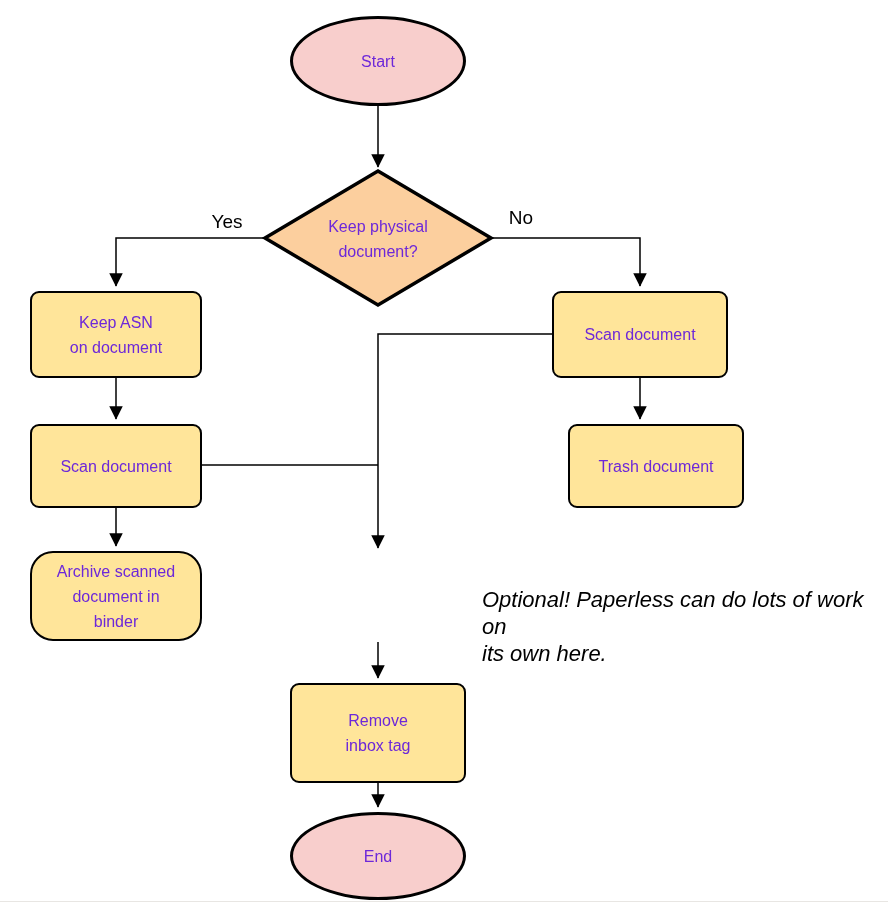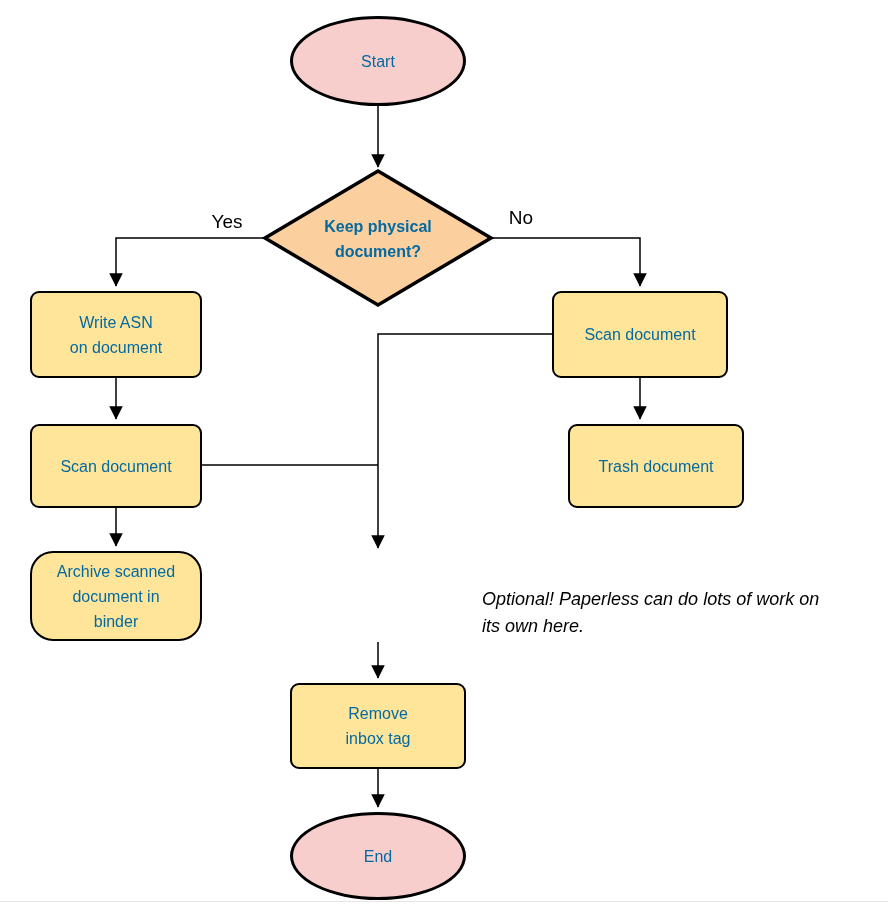--- a/index.html
+++ b/index.html
@@ -26,21 +26,21 @@
     stroke-width: 1.5;
   }
   .node {
     position: absolute;
     display: flex;
     align-items: center;
     justify-content: center;
     text-align: center;
     font-size: 16px;
     line-height: 25px;
-    color: #0369a1;
+    color: #6d28d9;
     white-space: pre-line;
     box-sizing: border-box;
   }
   .process {
     background: var(--process-fill, #ffe59a);
     border: 2.5px solid var(--stroke, #000);
     border-radius: 9px;
   }
   .terminal {
     background: var(--terminal-fill, #f8cecc);
@@ -50,33 +50,32 @@
   .decision-shape {
     fill: var(--decision-fill, #fccf9e);
     stroke: var(--stroke, #000);
     stroke-width: 3.5;
     stroke-linejoin: miter;
   }
   .decision-label {
     position: absolute;
     background: transparent;
     border: none;
-    font-weight: bold;
   }
   .edge-label {
     position: absolute;
     font-size: 19px;
     color: #000;
     background: #fff;
     padding: 0 3px;
     transform: translate(-50%, -50%);
   }
   .note {
     position: absolute;
-    font-size: 18px;
+    font-size: 22px;
     font-style: italic;
     line-height: 27px;
     color: #000;
     white-space: pre-line;
   }
   .page-edge-line {
     position: absolute;
     left: 0;
     top: 901px;
     width: 888px;
@@ -116,21 +115,21 @@
 
   <div class="node decision-label" style="left:288px; top:206px; width:180px; height:66px;">
     <span>Keep physical
 document?</span>
   </div>
 
   <div class="edge-label" style="left:227px; top:222px;">Yes</div>
   <div class="edge-label" style="left:521px; top:218px;">No</div>
 
   <div class="node process" style="left:30px; top:291px; width:172px; height:87px;">
-    <span>Write ASN
+    <span>Keep ASN
 on document</span>
   </div>
 
   <div class="node process" style="left:30px; top:424px; width:172px; height:84px;">
     <span>Scan document</span>
   </div>
 
   <div class="node process" style="left:30px; top:551px; width:172px; height:90px;border-radius:23px;">
     <span>Archive scanned
 document in
@@ -142,21 +141,21 @@
   </div>
 
   <div class="node process" style="left:568px; top:424px; width:176px; height:84px;">
     <span>Trash document</span>
   </div>
 
 
   <div class="note" style="left:482px; top:586px; width:404px;">Optional! Paperless can do lots of work on
 its own here.</div>
 
-  <div class="node process" style="left:290px; top:683px; width:176px; height:86px;">
+  <div class="node process" style="left:290px; top:683px; width:176px; height:100px;">
     <span>Remove
 inbox tag</span>
   </div>
 
   <div class="node terminal" style="left:290px; top:812px; width:176px; height:88px;">
     <span>End</span>
   </div>
 
   <div class="page-edge-line"></div>
 

